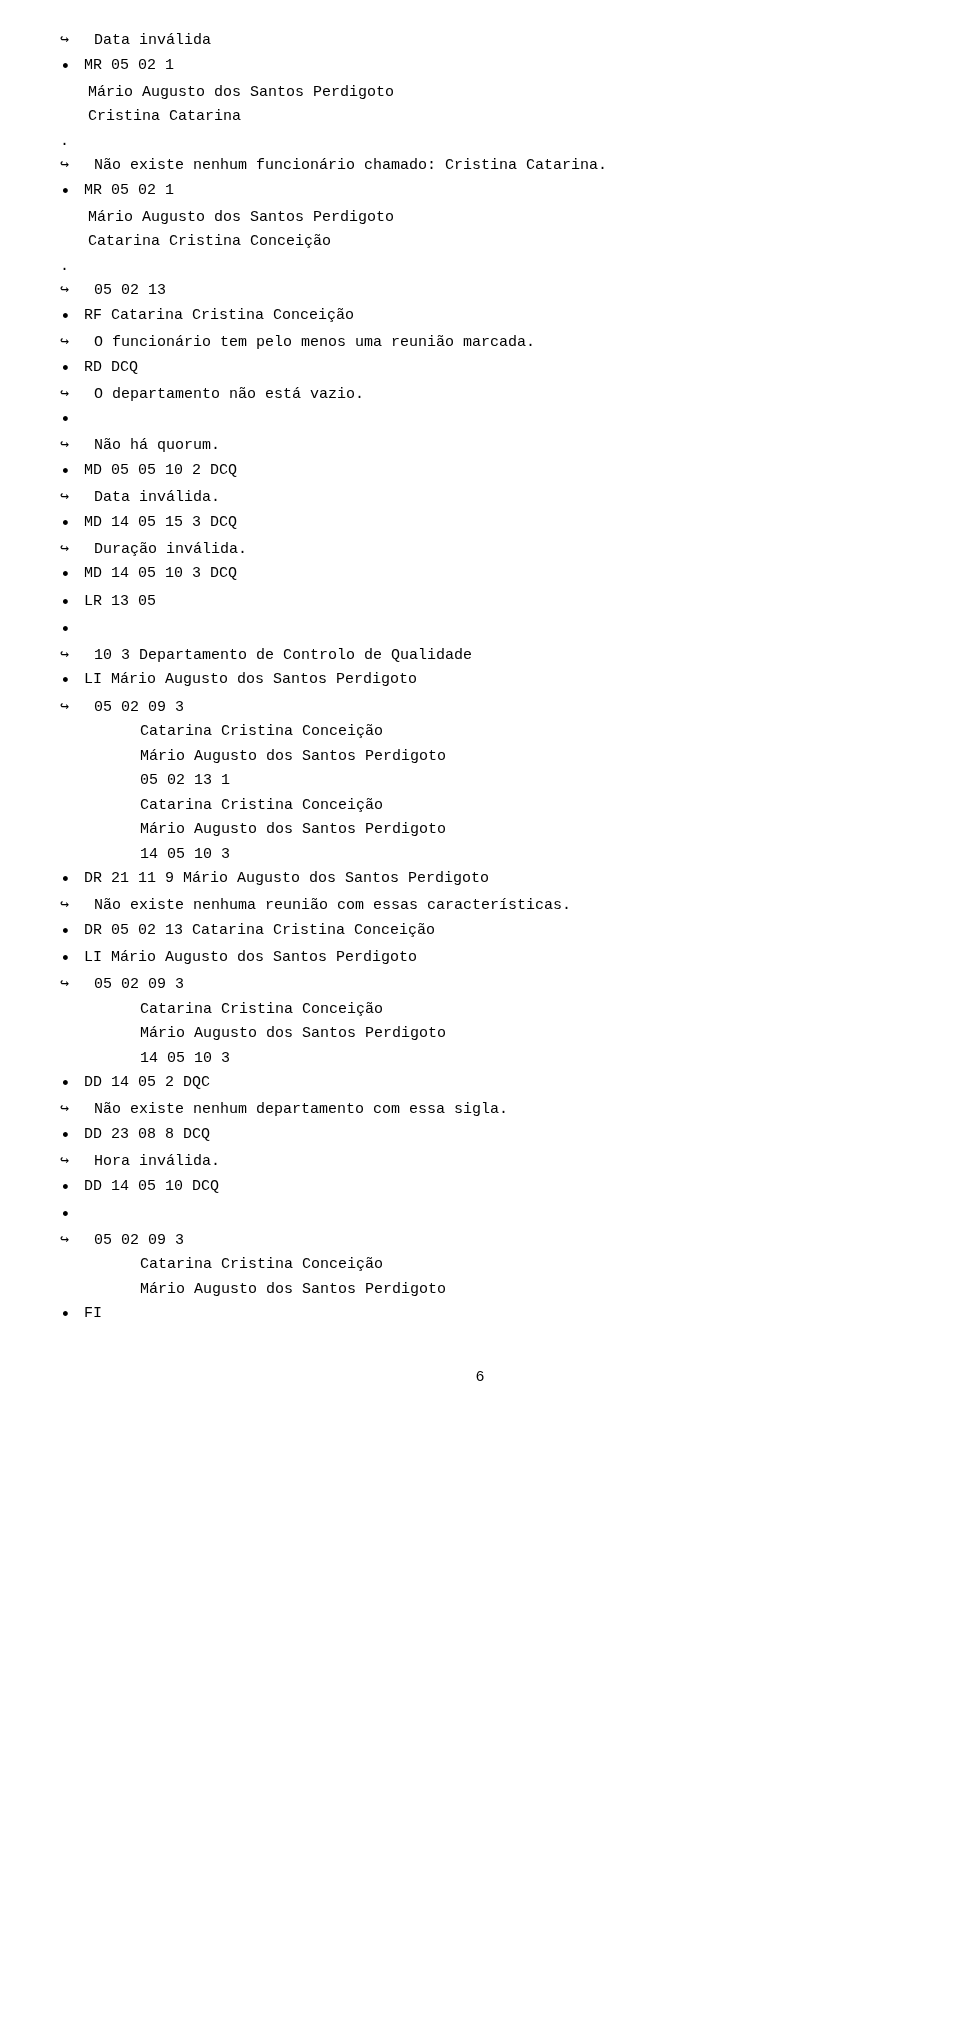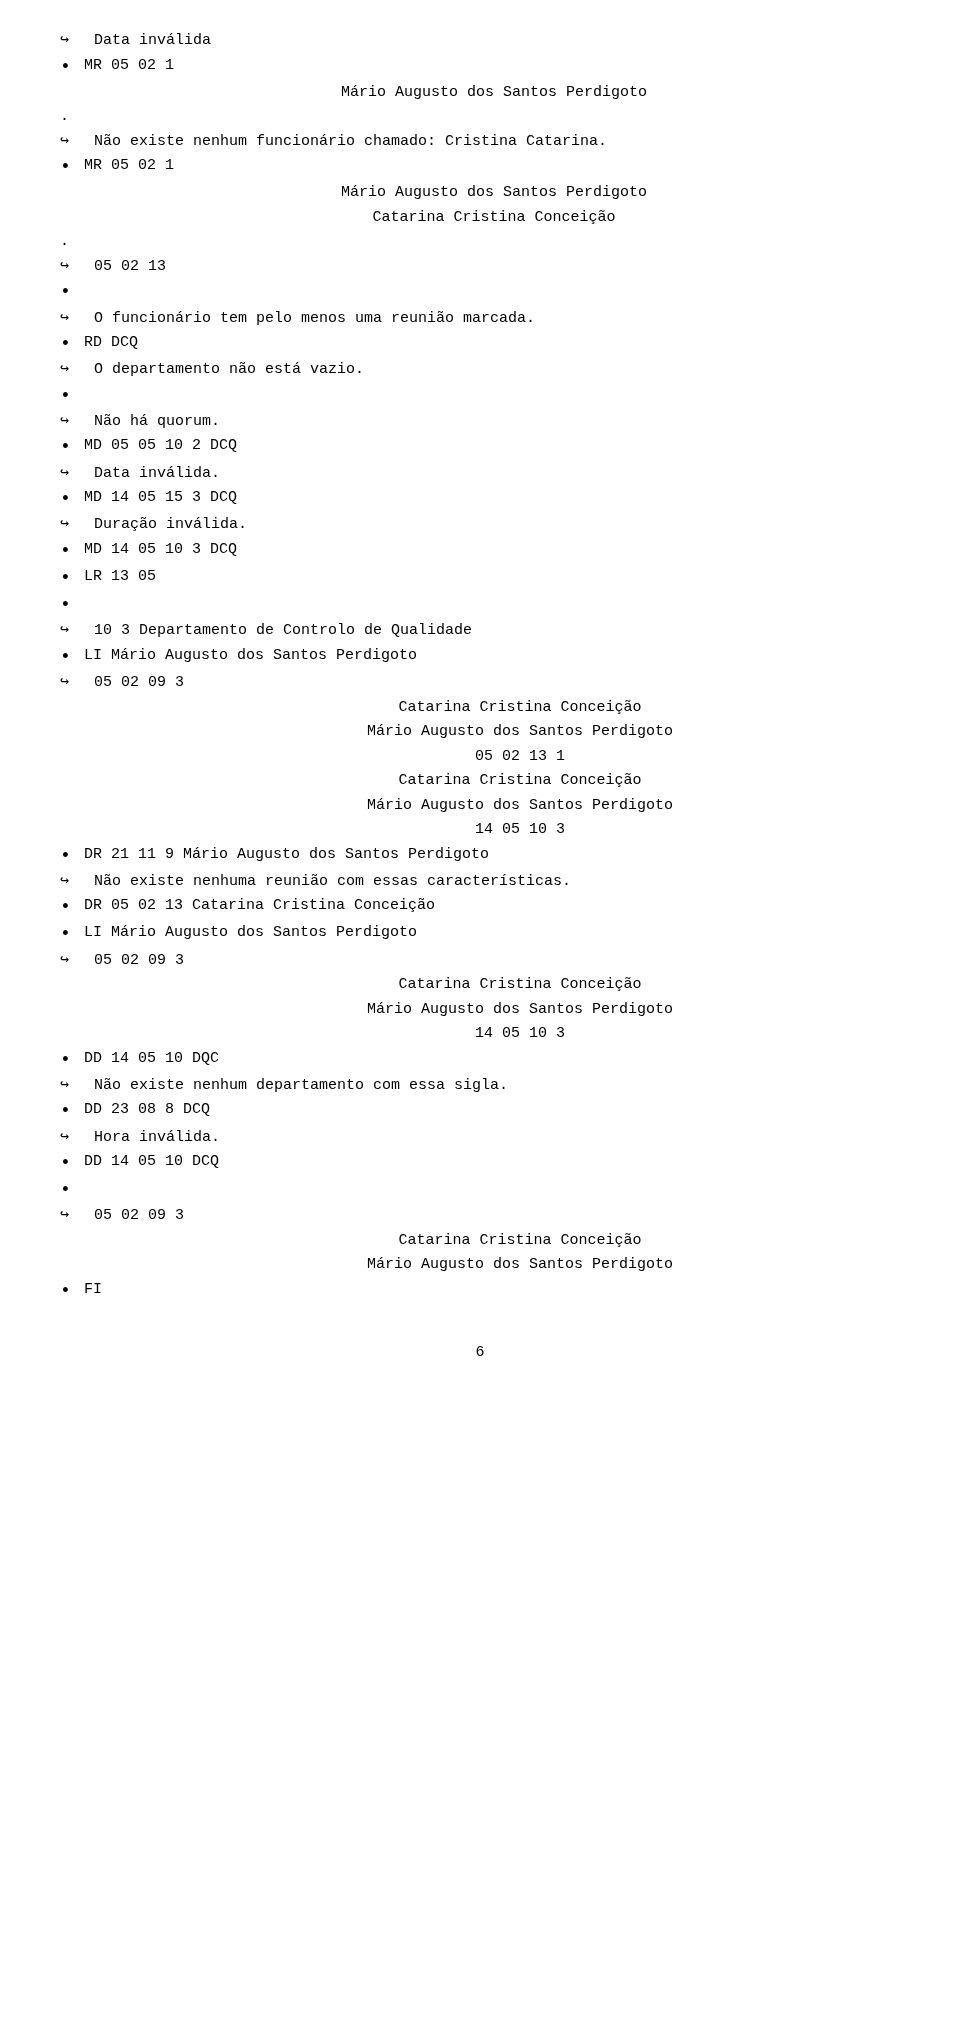--- a/index.html
+++ b/index.html
@@ -45,21 +45,20 @@
     }
 
     .text {
       flex: 1;
     }
 
     .indent-block {
       padding-left: 60px;
       margin-bottom: 2px;
       line-height: 1.5;
-      text-align: center;
     }
 
     .page-number {
       text-align: center;
       margin-top: 40px;
       font-size: 15px;
     }
   </style>
 </head>
 <body>
@@ -68,20 +67,21 @@
   <div id="lines-container">
       <div class="line">
         <span class="arrow">↪</span>
         <span class="text">Data inválida</span>
       </div>
       <div class="line">
         <span class="bullet">•</span>
         <span class="text">MR 05 02 1</span>
       </div>
       <div class="indent-block" style="padding-left: 28px;"><span class="text">Mário Augusto dos Santos Perdigoto</span></div>
+      <div class="indent-block" style="padding-left: 28px;"><span class="text">Cristina Catarina</span></div>
       <div class="line">
         <span class="text">.</span>
       </div>
       <div class="line">
         <span class="arrow">↪</span>
         <span class="text">Não existe nenhum funcionário chamado: Cristina Catarina.</span>
       </div>
       <div class="line">
         <span class="bullet">•</span>
         <span class="text">MR 05 02 1</span>
@@ -90,20 +90,21 @@
       <div class="indent-block" style="padding-left: 28px;"><span class="text">Catarina Cristina Conceição</span></div>
       <div class="line">
         <span class="text">.</span>
       </div>
       <div class="line">
         <span class="arrow">↪</span>
         <span class="text">05 02 13</span>
       </div>
       <div class="line">
         <span class="bullet">•</span>
+        <span class="text">RF Catarina Cristina Conceição</span>
       </div>
       <div class="line">
         <span class="arrow">↪</span>
         <span class="text">O funcionário tem pelo menos uma reunião marcada.</span>
       </div>
       <div class="line">
         <span class="bullet">•</span>
         <span class="text">RD DCQ</span>
       </div>
       <div class="line">
@@ -180,21 +181,21 @@
       </div>
       <div class="line">
         <span class="arrow">↪</span>
         <span class="text">05 02 09 3</span>
       </div>
       <div class="indent-block" style="padding-left: 80px;"><span class="text">Catarina Cristina Conceição</span></div>
       <div class="indent-block" style="padding-left: 80px;"><span class="text">Mário Augusto dos Santos Perdigoto</span></div>
       <div class="indent-block" style="padding-left: 80px;"><span class="text">14 05 10 3</span></div>
       <div class="line">
         <span class="bullet">•</span>
-        <span class="text">DD 14 05 10 DQC</span>
+        <span class="text">DD 14 05 2 DQC</span>
       </div>
       <div class="line">
         <span class="arrow">↪</span>
         <span class="text">Não existe nenhum departamento com essa sigla.</span>
       </div>
       <div class="line">
         <span class="bullet">•</span>
         <span class="text">DD 23 08 8 DCQ</span>
       </div>
       <div class="line">

